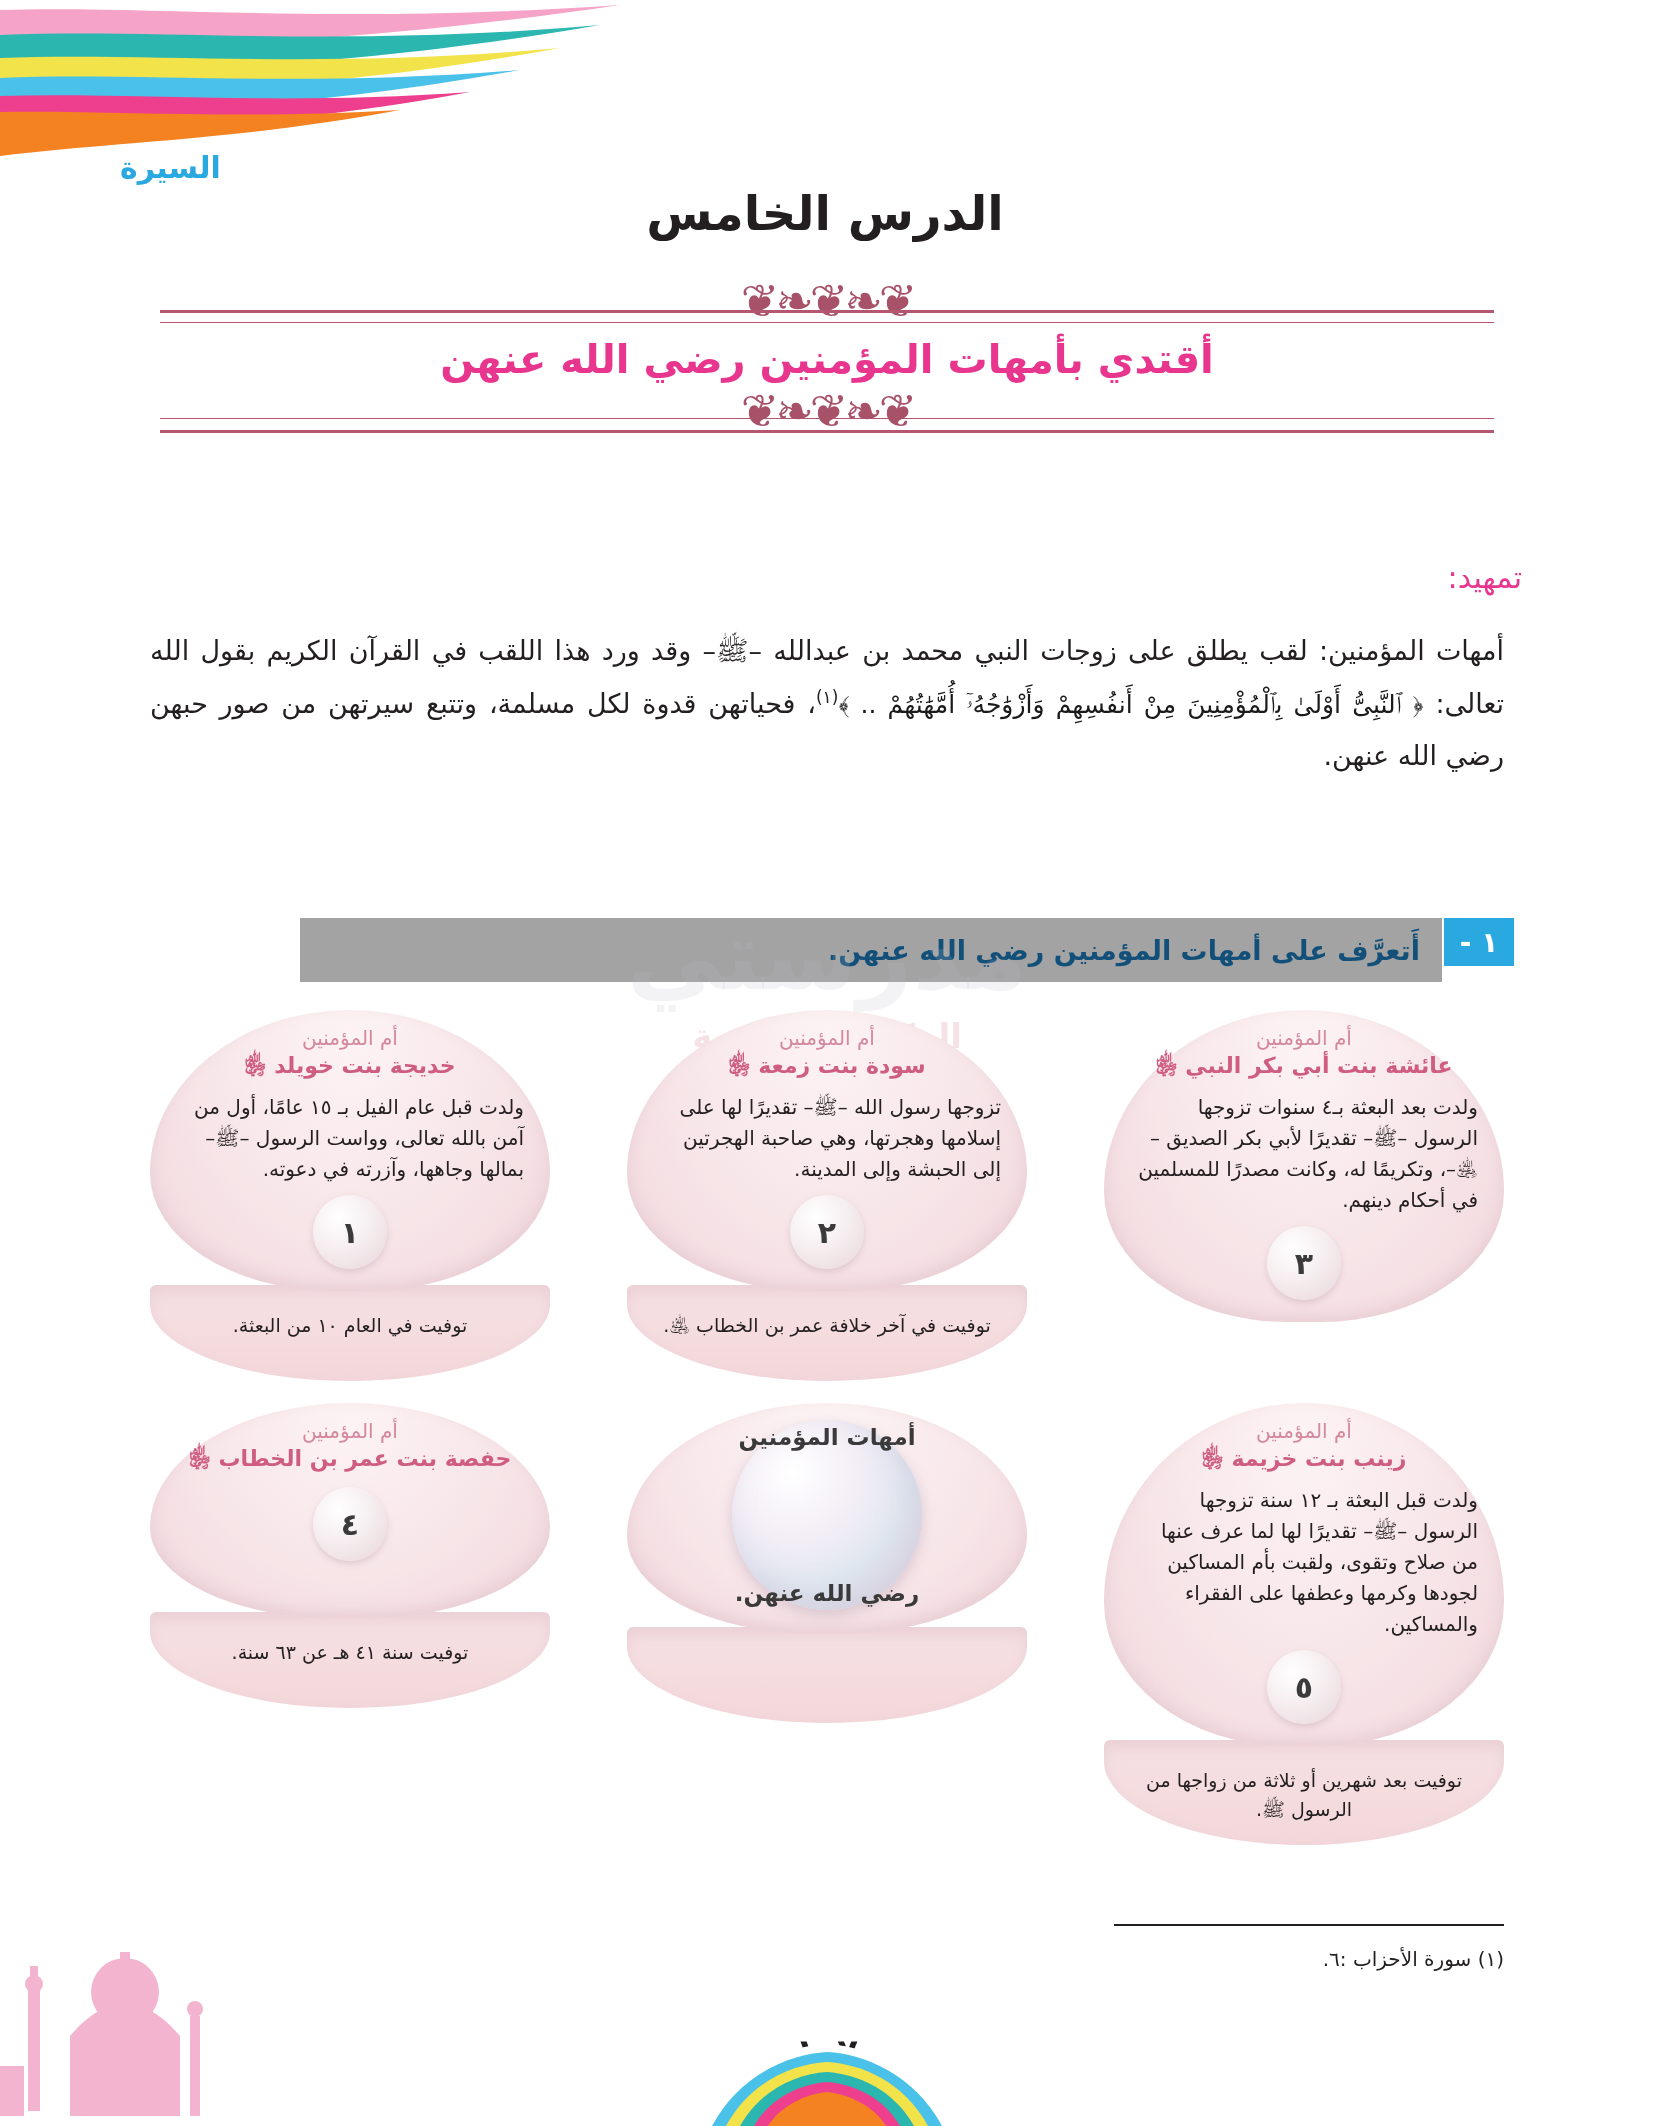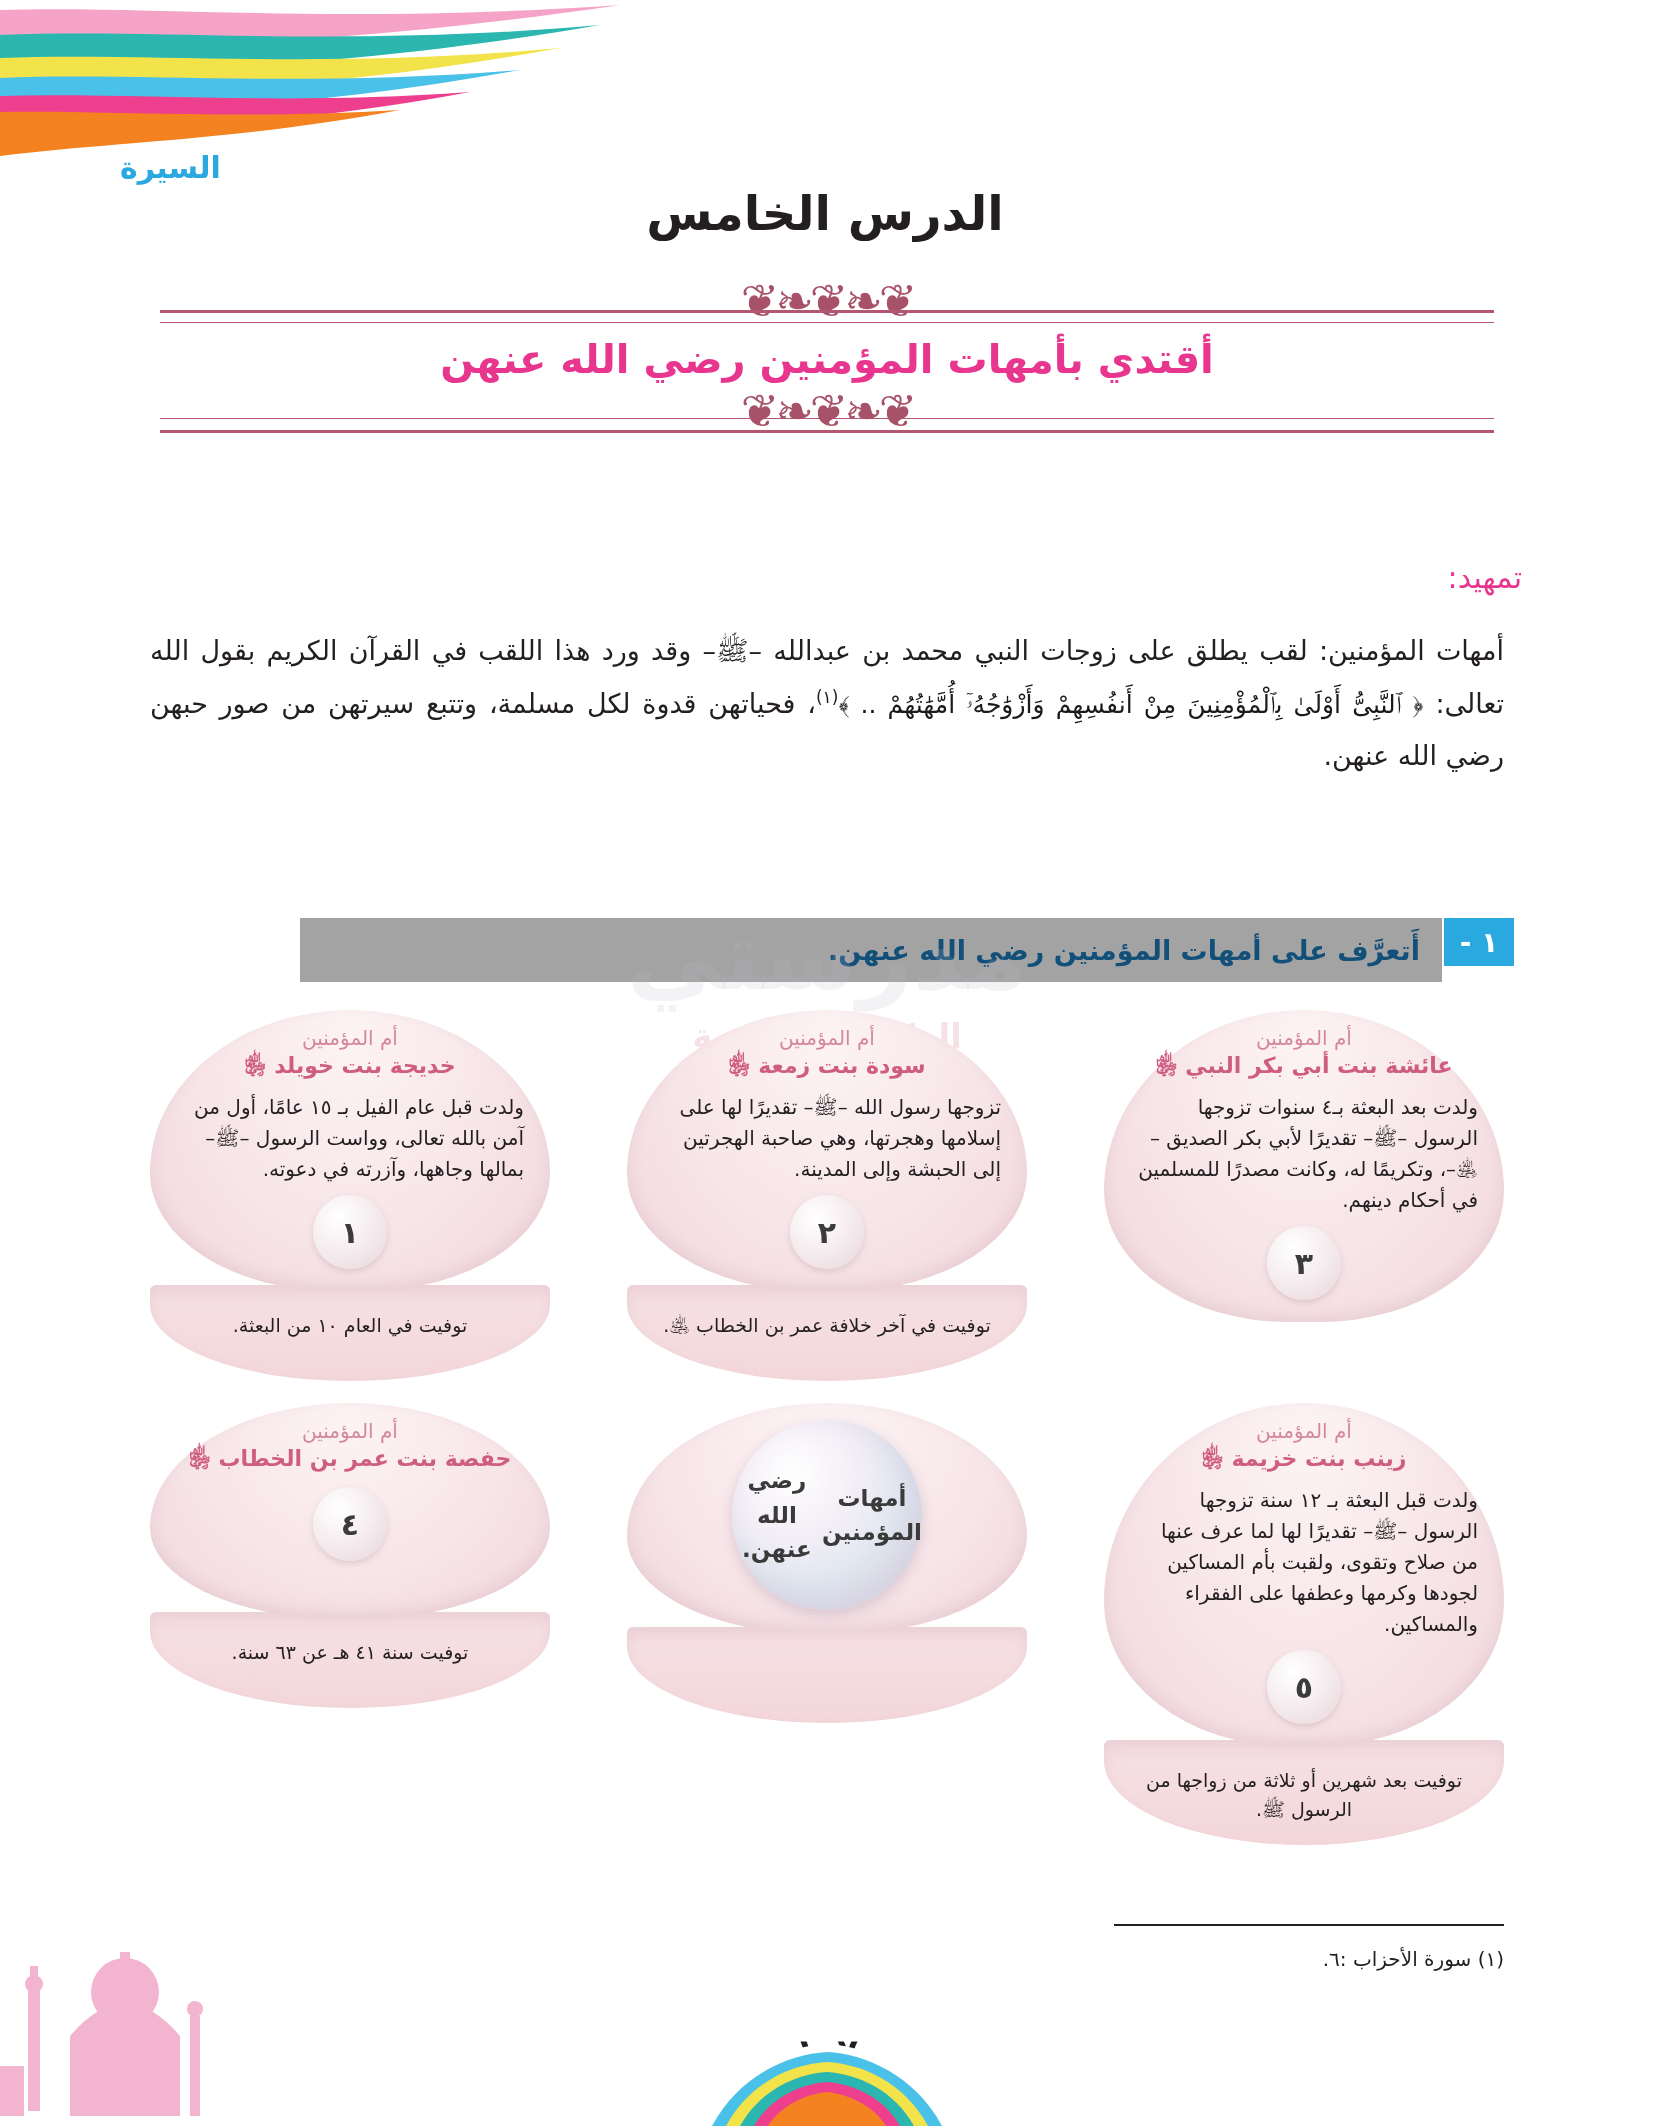--- a/index.html
+++ b/index.html
@@ -258,21 +258,21 @@
   .shell.center .shell-top {
     background: radial-gradient(ellipse at 50% 12%, #fdf4f5 0%, #f7e5e8 60%, #f0d5da 100%);
     min-height: 230px;
     display: flex; align-items: center; justify-content: center;
   }
   .big-pearl {
     width: 190px; height: 190px;
     border-radius: 50%;
     background: radial-gradient(circle at 32% 28%, #ffffff 0%, #f3eef6 35%, #dfe7f0 62%, #e9dfe9 100%);
     box-shadow: 0 5px 14px rgba(170,150,170,0.4), inset -10px -12px 30px rgba(190,175,200,0.35);
-    display: flex; flex-direction: row; align-items: center; justify-content: space-between;
+    display: flex; flex-direction: column; align-items: center; justify-content: space-between;
     text-align: center;
     font-size: 23px;
     font-weight: bold;
     color: #3a3a3a;
     line-height: 1.5;
   }
 
   
   .footnote-rule {
     position: absolute;

